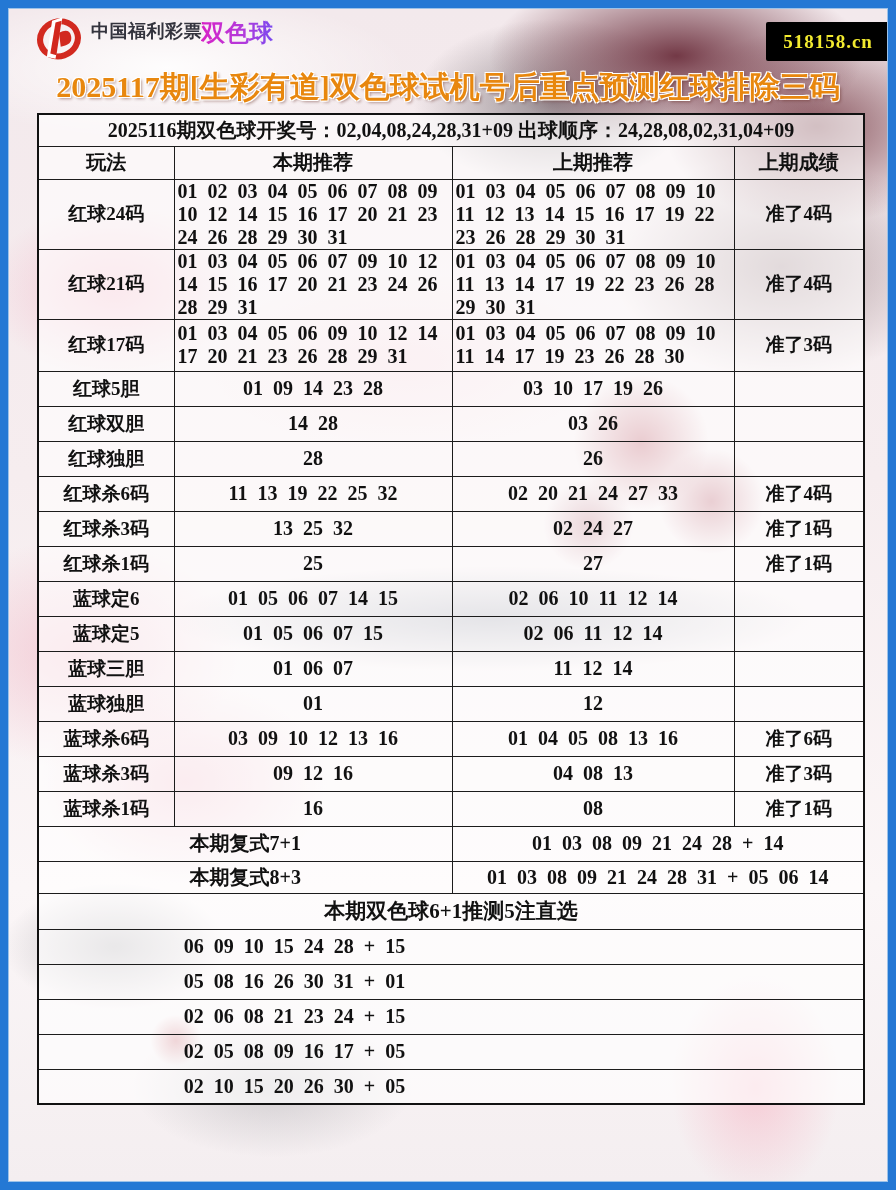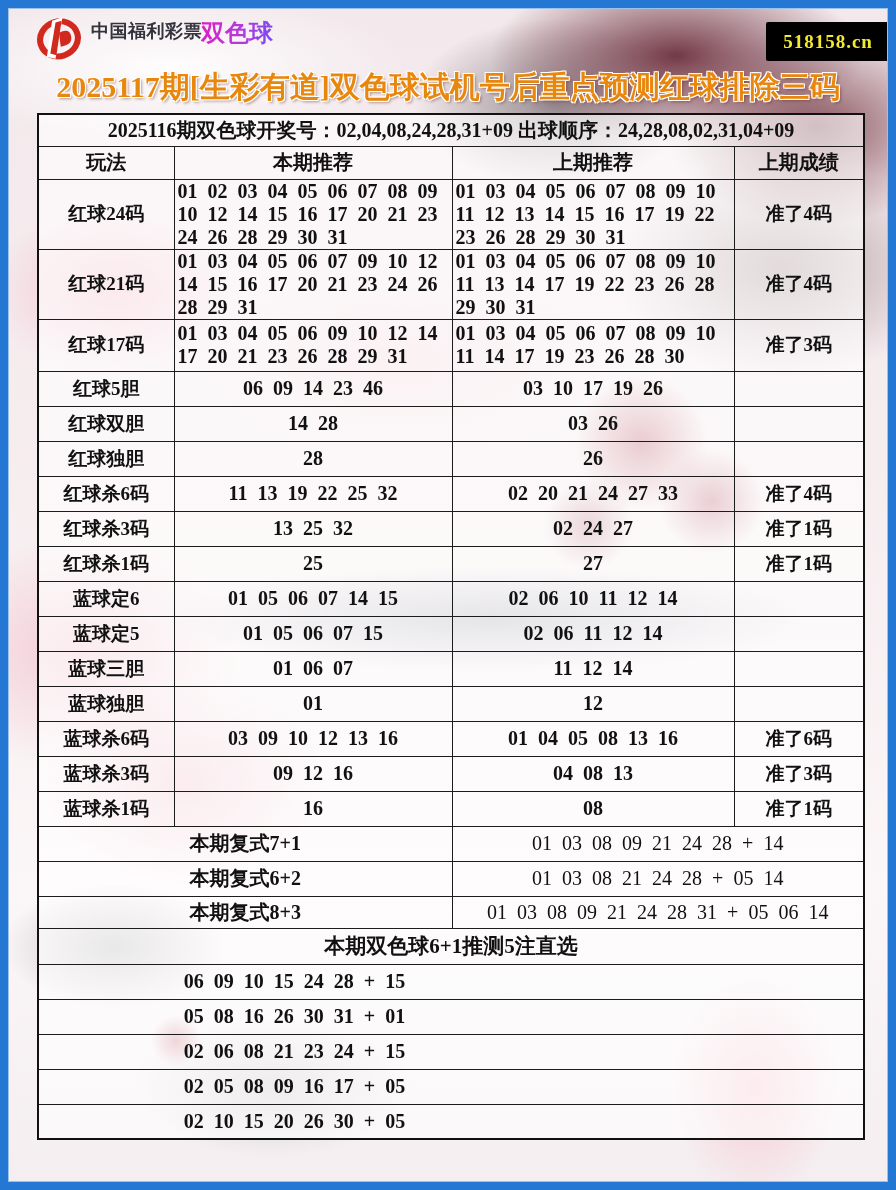--- a/index.html
+++ b/index.html
@@ -68,21 +68,21 @@
     padding:0 2px;overflow:hidden;
   }
   table.main{border:2px solid #111;}
   .info-line{font-weight:bold;font-size:20px;letter-spacing:0;}
   .col-head{font-weight:bold;font-size:20px;}
   .play{font-weight:bold;font-size:19px;}
   .nums{font-weight:bold;word-spacing:5px;}
   .nums.multi{white-space:pre-line;text-align:left;line-height:23px;font-size:20px;padding-left:3px;margin-left:16px;}
   .score{font-weight:bold;font-size:19px;}
   .duplex-label{font-weight:bold;font-size:20px;}
-  .duplex-val{font-weight:normal;word-spacing:5px;}
+  .duplex-val{font-weight:bold;word-spacing:5px;}
   .direct-head{font-weight:bold;font-size:21px;}
   .direct-val{font-weight:bold;word-spacing:5px;padding-right:315px !important;}
 </style>
 </head>
 <body>
 
 <div class="frame">
   <div class="artwork"></div>
 
   <div class="brandbar">
@@ -141,21 +141,21 @@
     <tr style="height:52px">
       <td class="play">红球17码</td>
       <td class="nums multi">01 03 04 05 06 09 10 12 14
 17 20 21 23 26 28 29 31</td>
       <td class="nums multi">01 03 04 05 06 07 08 09 10
 11 14 17 19 23 26 28 30</td>
       <td class="score">准了3码</td>
     </tr>
     <tr style="height:35px">
       <td class="play">红球5胆</td>
-      <td class="nums">06 09 14 23 46</td>
+      <td class="nums">01 09 14 23 28</td>
       <td class="nums">03 10 17 19 26</td>
       <td class="score"></td>
     </tr>
     <tr style="height:35px">
       <td class="play">红球双胆</td>
       <td class="nums">14 28</td>
       <td class="nums">03 26</td>
       <td class="score"></td>
     </tr>
     <tr style="height:35px">
@@ -222,24 +222,20 @@
       <td class="play">蓝球杀1码</td>
       <td class="nums">16</td>
       <td class="nums">08</td>
       <td class="score">准了1码</td>
     </tr>
 
     <tr style="height:35px">
       <td colspan="2" class="duplex-label">本期复式7+1</td>
       <td colspan="2" class="duplex-val">01 03 08 09 21 24 28 + 14</td>
     </tr>
-    <tr style="height:35px">
-      <td colspan="2" class="duplex-label">本期复式6+2</td>
-      <td colspan="2" class="duplex-val">01 03 08 21 24 28 + 05 14</td>
-    </tr>
     <tr style="height:32px">
       <td colspan="2" class="duplex-label">本期复式8+3</td>
       <td colspan="2" class="duplex-val">01 03 08 09 21 24 28 31 + 05 06 14</td>
     </tr>
 
     <tr style="height:36px">
       <td colspan="4" class="direct-head">本期双色球6+1推测5注直选</td>
     </tr>
     <tr style="height:35px">
       <td colspan="4" class="direct-val">06 09 10 15 24 28 + 15</td>

